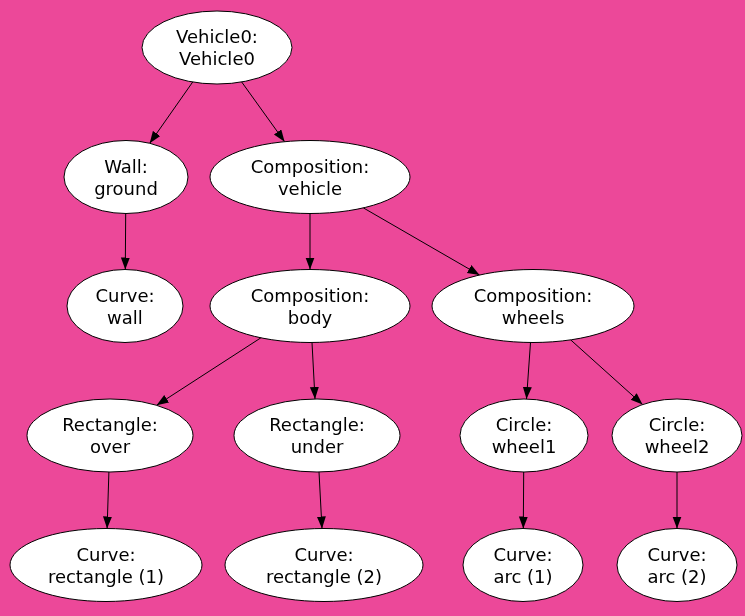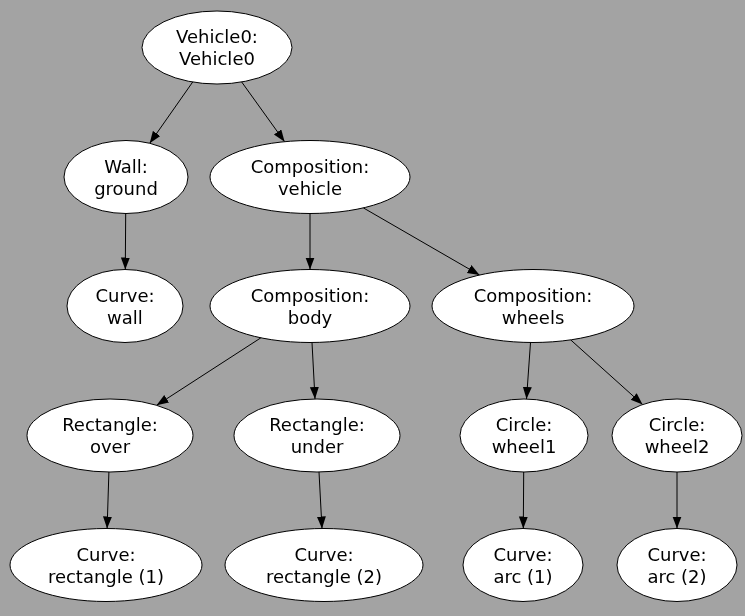--- a/index.html
+++ b/index.html
@@ -4,21 +4,21 @@
 <style>
   html, body {
     margin: 0;
     padding: 0;
     background: #ffffff;
   }
   .canvas {
     position: relative;
     width: 745px;
     height: 616px;
-    background: #a3a3a3;
+    background: #ec4899;
     overflow: hidden;
   }
   svg {
     display: block;
     font-family: "DejaVu Sans", sans-serif;
   }
   .node ellipse {
     fill: #ffffff;
     stroke: #000000;
     stroke-width: 1;

